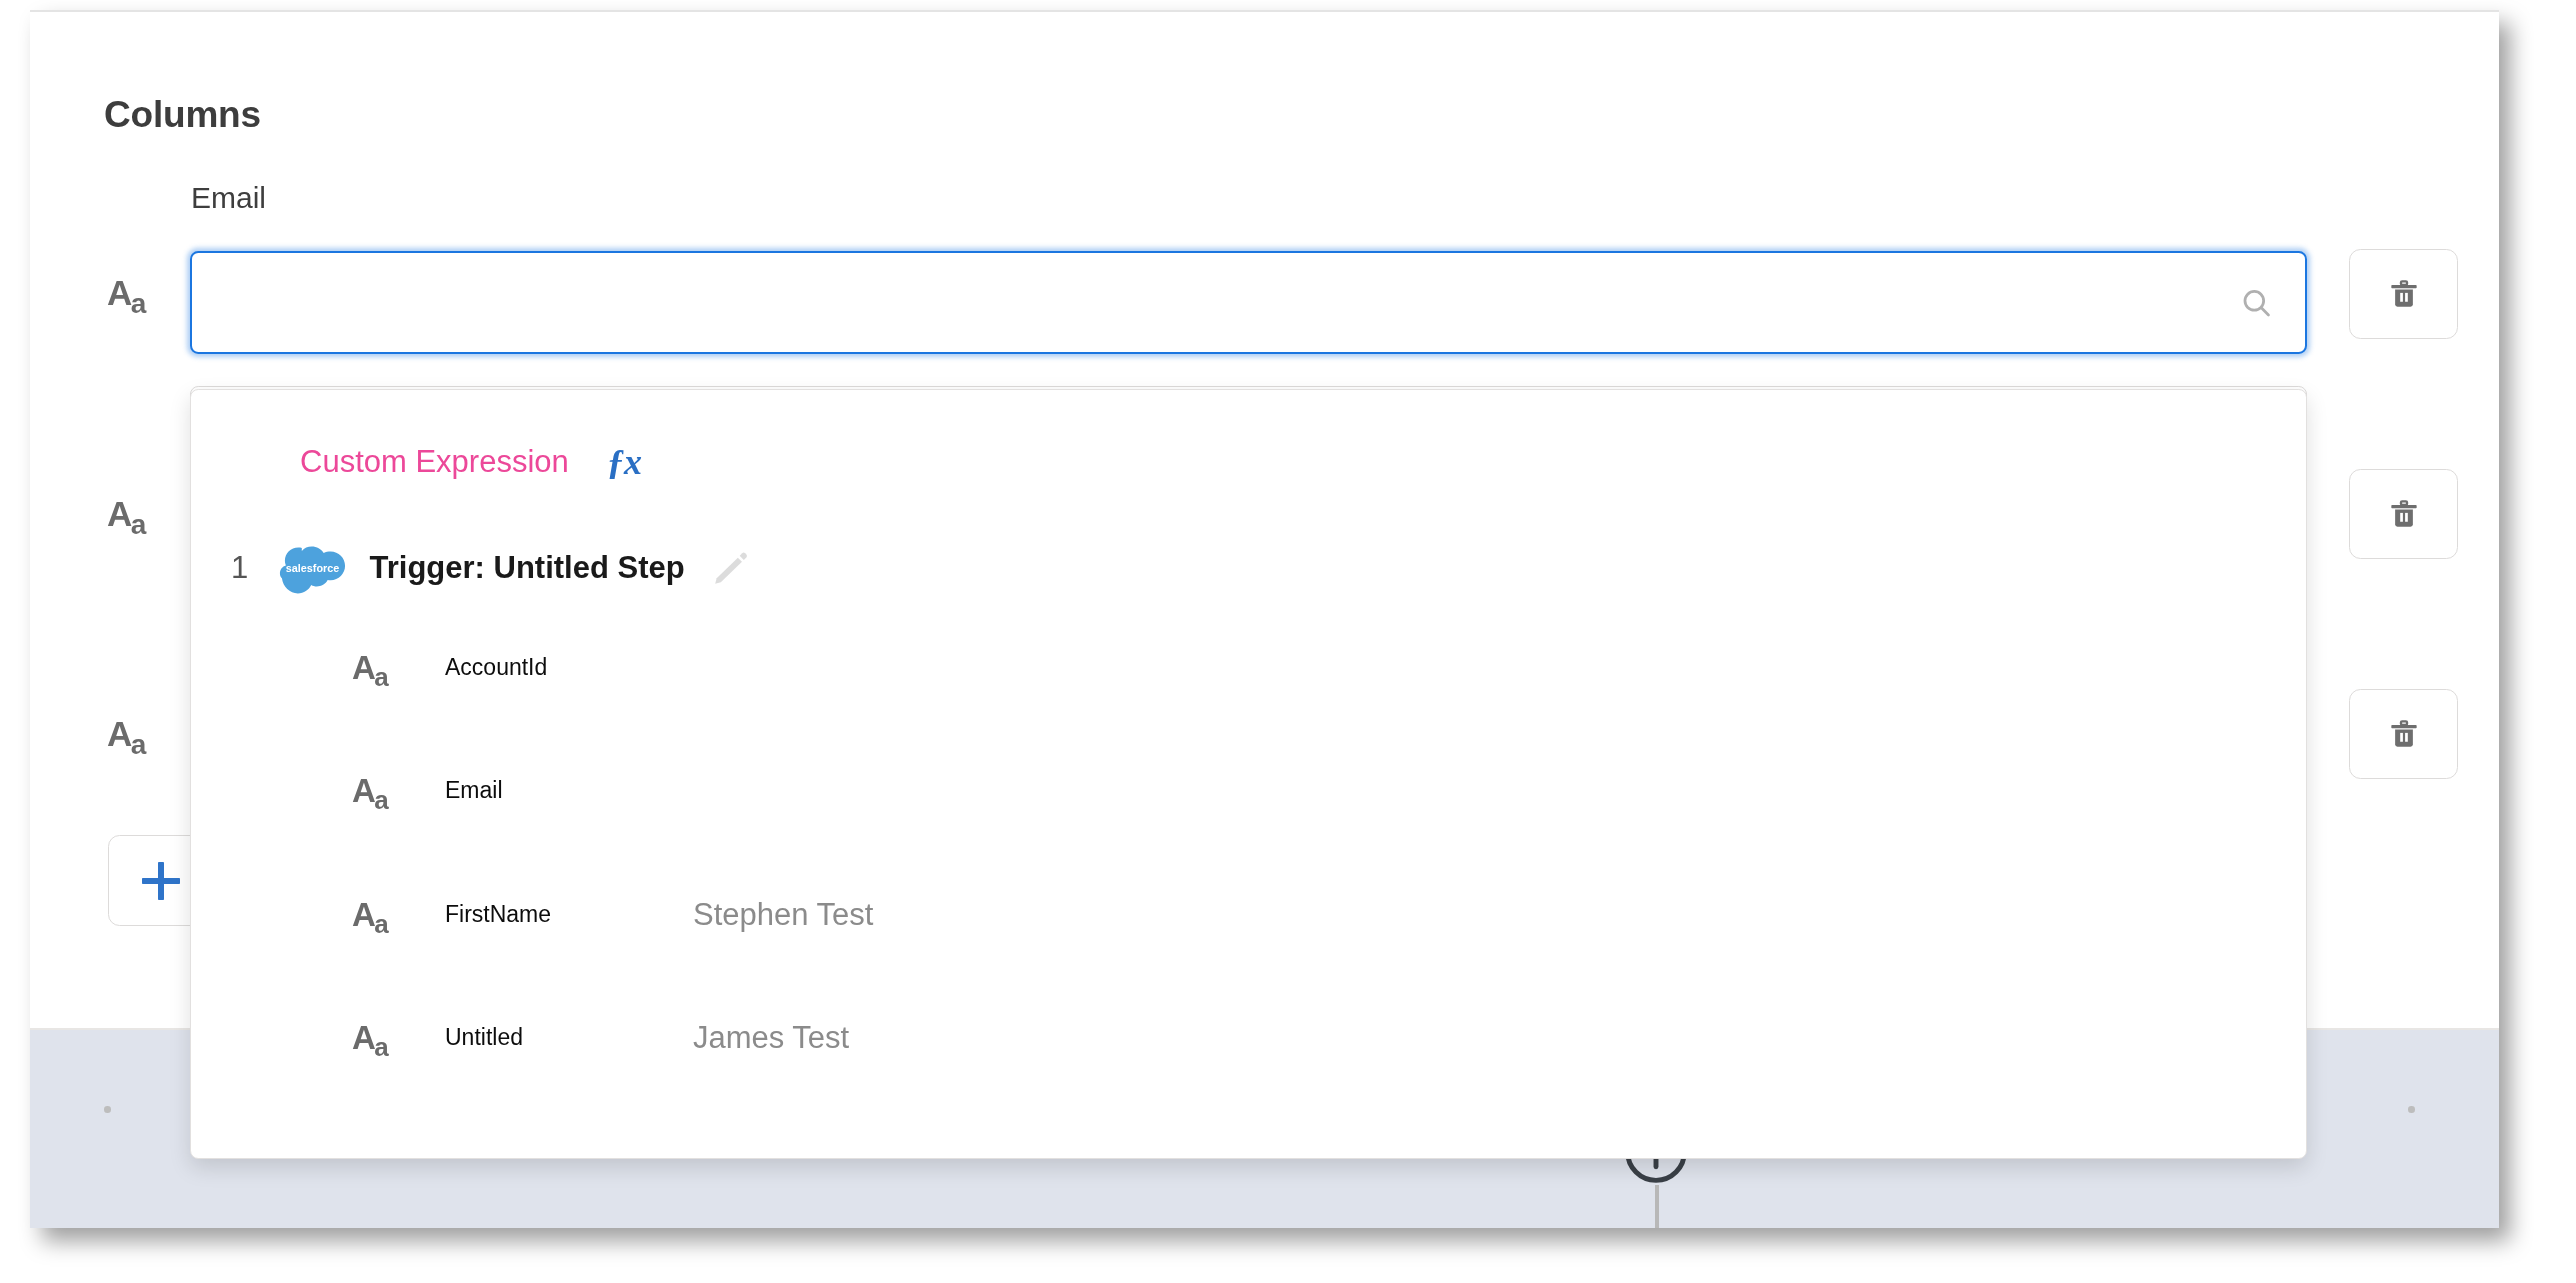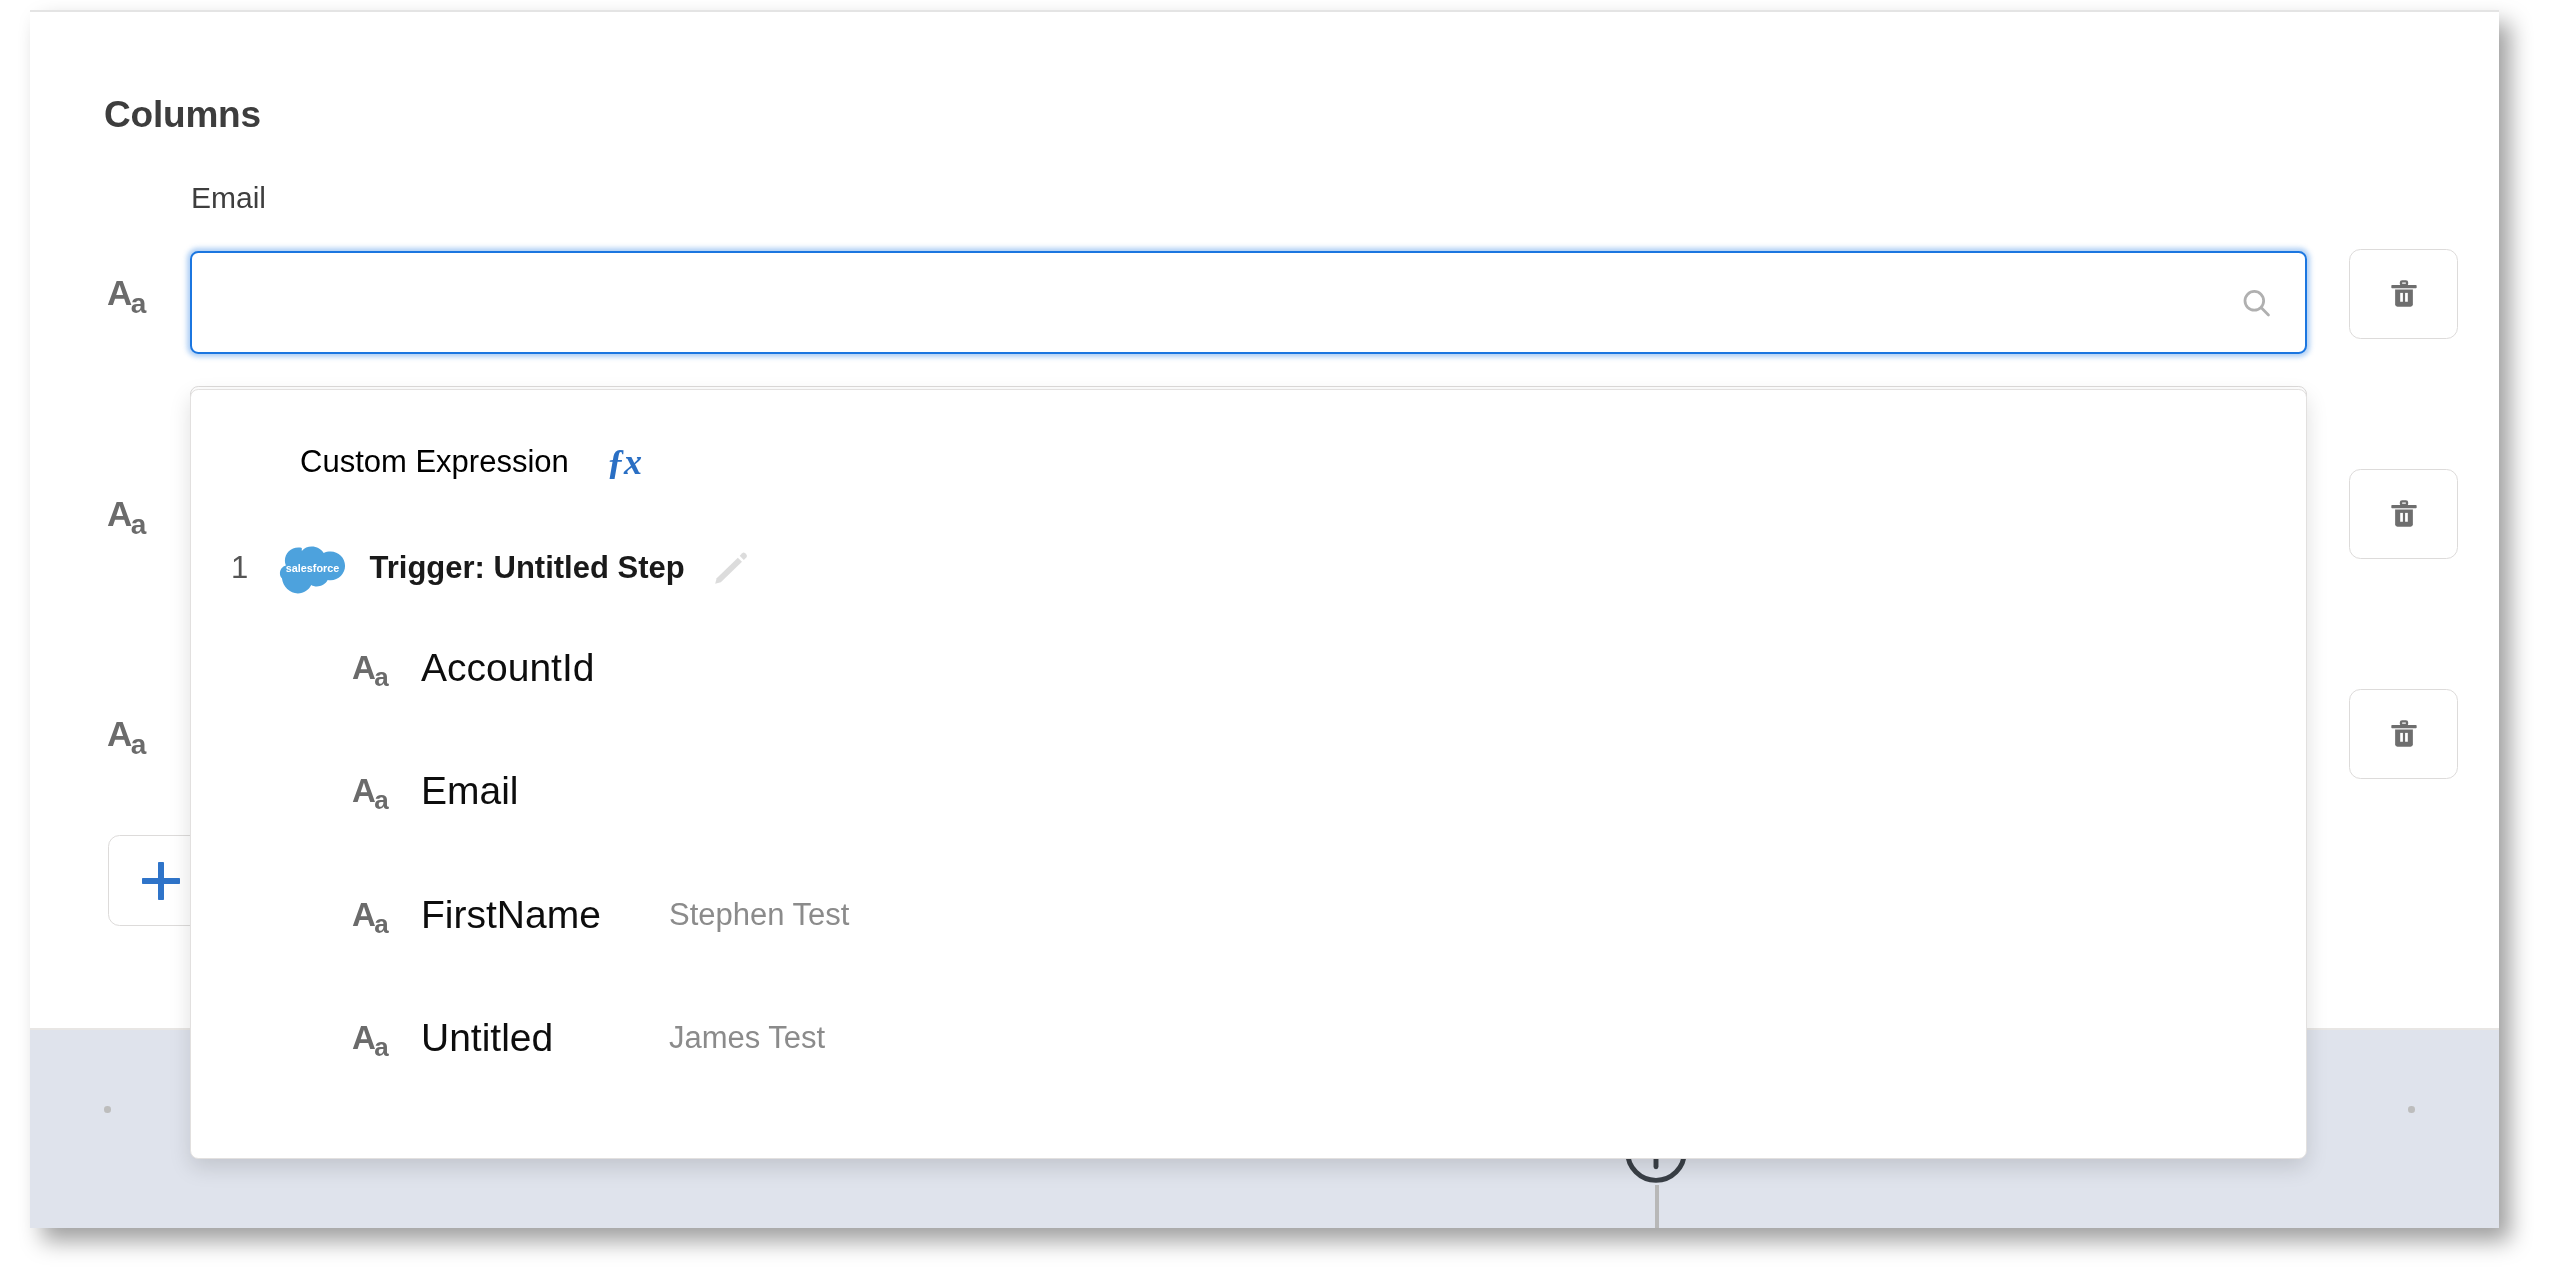--- a/index.html
+++ b/index.html
@@ -157,21 +157,21 @@
 
   .dd-custom-expression {
     position: absolute;
     left: 109px; top: 51px;
     display: flex;
     align-items: center;
     gap: 38px;
   }
   .dd-custom-expression .ce-label {
     font-size: 31px;
-    color: #000000;
+    color: #ec4899;
   }
   .dd-custom-expression .fx-icon {
     font-family: "Liberation Serif", serif;
     font-style: italic;
     font-weight: bold;
     font-size: 36px;
     color: #2a6fc4;
     letter-spacing: -0.8px;
   }
 
@@ -219,23 +219,23 @@
   .dd-option .opt-glyph {
     width: 63px;
     margin-left: 161px;
     color: #6b6b6b;
     line-height: 1;
     white-space: nowrap;
   }
   .dd-option .opt-glyph .big { font-size: 33px; font-weight: 600; }
   .dd-option .opt-glyph .small { font-size: 26px; font-weight: 600; position: relative; top: 7.4px; left: -1.6px; }
   .dd-option .opt-name {
-    font-size: 39px;
+    font-size: 23px;
     color: #0d0d0d;
-    margin-left: 6px;
+    margin-left: 30px;
     min-width: 247px;
   }
   .dd-option .opt-value {
     font-size: 31px;
     color: #8b8b8b;
     margin-left: 1px;
   }
 </style>
 </head>
 <body>

